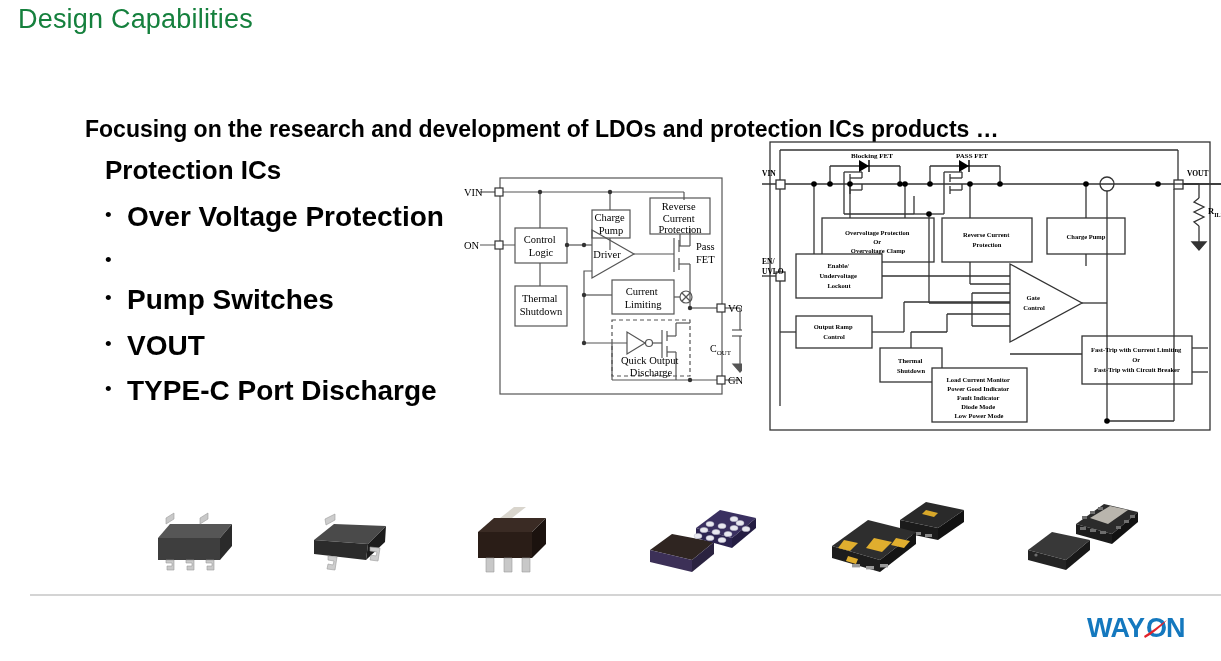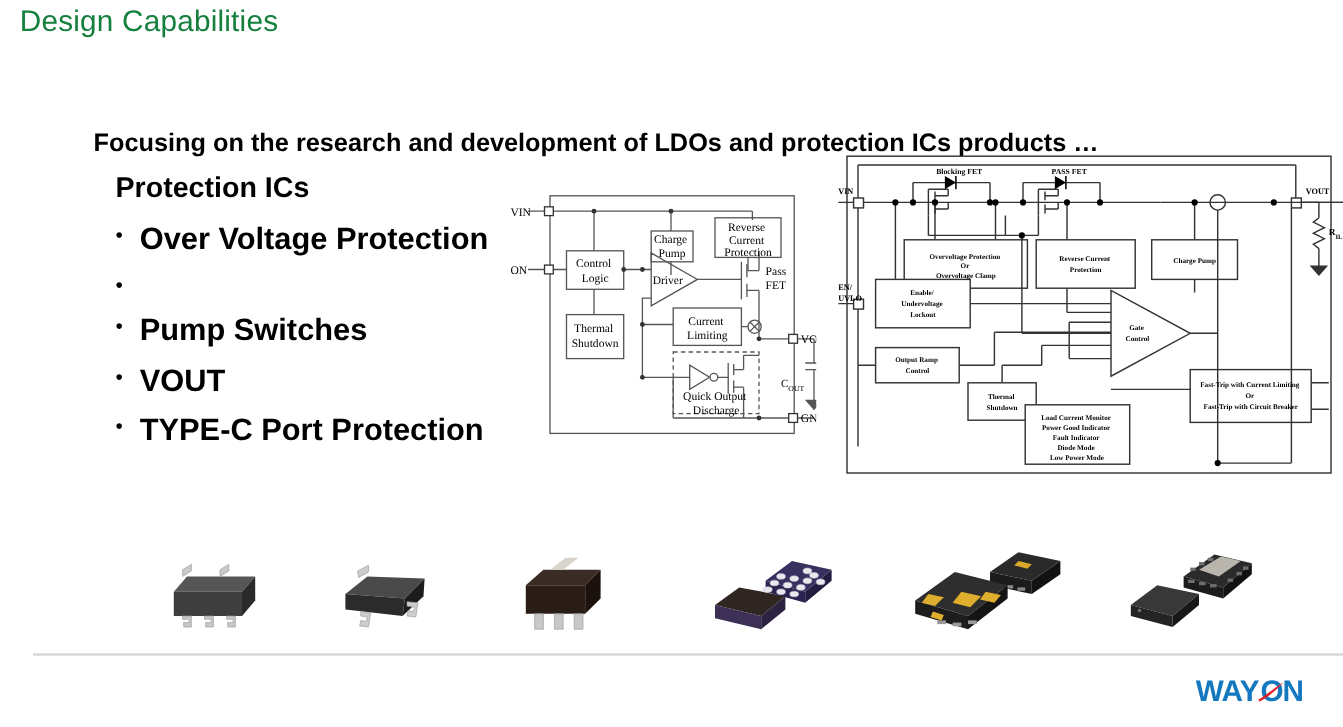--- a/index.html
+++ b/index.html
@@ -66,21 +66,21 @@
     <li>
       <span class="bul">•</span>
       <span class="txt">Pump Switches</span>
     </li>
     <li>
       <span class="bul">•</span>
       <span class="txt">VOUT</span>
     </li>
     <li>
       <span class="bul">•</span>
-      <span class="txt">TYPE-C Port Protection</span>
+      <span class="txt">TYPE-C Port Discharge</span>
     </li>
   </ul>
 </div>
 
 <div class="dgm" id="diagram-left">
 <svg width="280" height="240" viewBox="0 0 280 240">
   <g fill="none" stroke="#555" stroke-width="1.2">
 
     <rect x="38" y="10" width="222" height="216"></rect>
 

